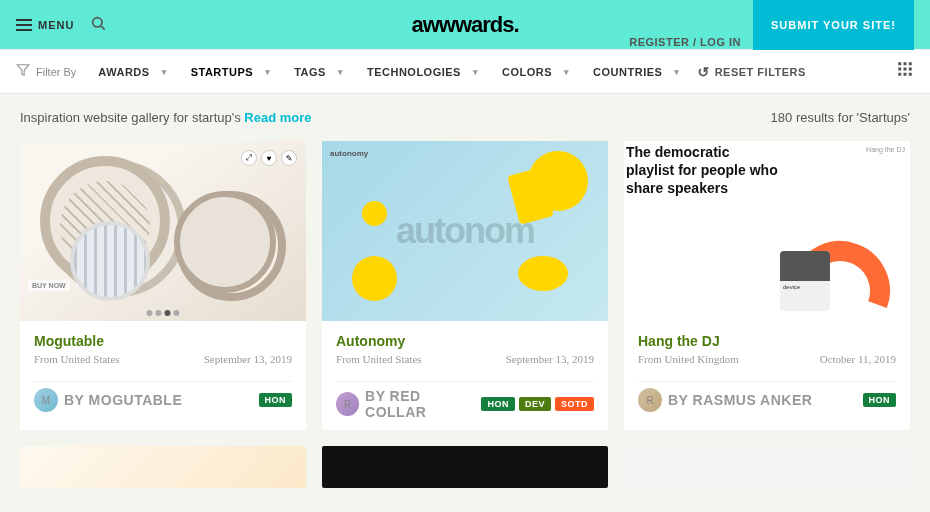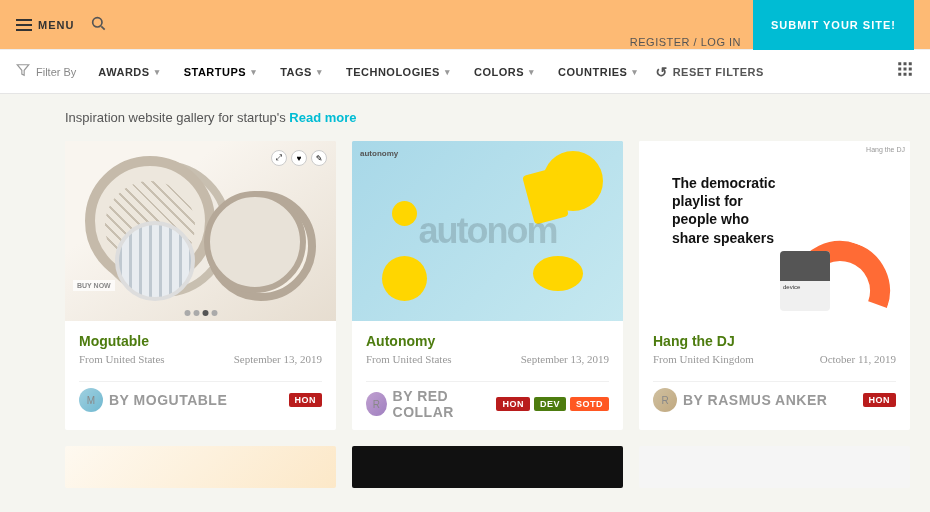--- a/index.html
+++ b/index.html
@@ -1,70 +1,70 @@
 <!DOCTYPE html>
 <html><head>
   <meta charset="utf-8">
   <style>
     * { margin: 0; padding: 0; box-sizing: border-box; }
     body { font-family: 'Arial', sans-serif; background: #f5f5f0; width: 930px; min-height: 512px; overflow: hidden; }
 
     
     .header {
-      display: flex; align-items: center; background: #fdba74;
+      display: flex; align-items: center; background: #5eead4;
       height: 50px; padding: 0 16px; border-bottom: 1px solid #eee;
       position: relative;
     }
     .header-left { display: flex; align-items: center; gap: 16px; }
     .menu-btn { display: flex; align-items: center; gap: 6px; cursor: pointer; font-size: 11px; font-weight: 700; letter-spacing: 1px; color: #333; }
     .menu-icon { display: flex; flex-direction: column; gap: 3px; }
     .menu-icon span { display: block; width: 16px; height: 2px; background: #333; }
     .search-icon-btn { cursor: pointer; color: #333; font-size: 16px; }
     .header-logo {
       position: absolute; left: 50%; transform: translateX(-50%);
       font-size: 22px; font-weight: 900; color: #000; letter-spacing: -1px;
     }
     .header-logo span { color: #000; }
     .header-right { margin-left: auto; display: flex; align-items: center; gap: 12px; }
-    .register-login { font-size: 11px; font-weight: 400; color: #555; letter-spacing: 0.5px; cursor: pointer; margin-top: 34px; }
+    .register-login { font-size: 11px; font-weight: 700; color: #555; letter-spacing: 0.5px; cursor: pointer; margin-top: 34px; }
     .submit-btn {
       background: #00bcd4; color: #fff; padding: 4px 18px;
       font-size: 11px; font-weight: 700; letter-spacing: 1px;
       border: none; cursor: pointer; text-transform: uppercase;
       height: 50px;
     }
 
     
     .filter-bar {
       display: flex; align-items: center; background: #fff;
       height: 44px; padding: 0 16px; border-bottom: 1px solid #e5e5e5;
       gap: 4px;
     }
     .filter-label {
       display: flex; align-items: center; gap: 6px;
       font-size: 11px; color: #888; margin-right: 8px;
     }
     .filter-icon { font-size: 13px; color: #888; }
     .filter-item {
-      display: flex; align-items: center; gap: 3px;
+      display: flex; align-items: center; gap: 10px;
       font-size: 11px; font-weight: 600; color: #333; letter-spacing: 0.5px;
       padding: 4px 10px; cursor: pointer; text-transform: uppercase;
     }
     .filter-item .arrow { font-size: 9px; color: #999; margin-left: 2px; }
     .filter-item.active { color: #000; align-items: center; }
     .reset-filters {
       display: flex; align-items: center; gap: 5px;
       font-size: 11px; font-weight: 600; color: #555; cursor: pointer;
       margin-left: 4px; letter-spacing: 0.5px;
     }
     .reset-icon { font-size: 14px; }
     .grid-icon { margin-left: auto; cursor: pointer; font-size: 18px; color: #555; }
 
     
-    .content { padding: 16px 20px; margin-left: 45px; }
+    .content { padding: 16px 20px; }
     .results-header {
       display: flex; justify-content: space-between; align-items: center;
       margin-bottom: 16px;
     }
     .results-text { font-size: 13px; color: #555; }
     .results-text a { color: #00bcd4; text-decoration: none; font-weight: 600; }
     .results-count { font-size: 13px; color: #555; }
 
     
     .cards-grid { display: grid; grid-template-columns: repeat(3, 1fr); gap: 16px; }
@@ -120,21 +120,21 @@
       width: 45px; height: 45px; border-radius: 50%;
       background: #ffd600;
     }
 
     .card-img-3 {
       background: #fff;
     }
     .card-img-3-inner {
       width: 100%; height: 100%;
       background: #fff;
-      display: flex; align-items: flex-start; padding: 33px;
+      display: flex; align-items: flex-start; padding: 2px;
       position: relative; overflow: hidden;
     }
     .dj-text {
       font-size: 14px; font-weight: 900; color: #111; line-height: 1.3;
       max-width: 55%;
     }
     .orange-arch {
       position: absolute; bottom: -20px; right: 20px;
       width: 100px; height: 100px;
       border: 20px solid #ff6b35;
@@ -161,21 +161,21 @@
     }
     .avatar-1 { background: linear-gradient(135deg, #a0d0e0, #70b8d0); }
     .avatar-2 { background: linear-gradient(135deg, #c0a0d0, #a080c0); }
     .avatar-3 { background: linear-gradient(135deg, #d0c0a0, #c0a880); }
     .author-name { font-size: 14px; font-weight: 600; color: #999; letter-spacing: 0.5px; text-transform: uppercase; }
     .badges { display: flex; gap: 4px; }
     .badge {
       font-size: 9px; font-weight: 700; color: #fff; padding: 2px 6px;
       border-radius: 2px; letter-spacing: 0.5px; text-transform: uppercase;
     }
-    .badge-hon { background: #b91c1c; }
+    .badge-hon { background: #15803d; }
     .badge-dev { background: #4d7c0f; }
     .badge-sotd { background: #ff5722; }
     .divider { height: 1px; background: #f0f0f0; margin: 0 14px; }
   </style>
 </head>
 <body>
 
 <header class="header">
   <div class="header-left">
     <div class="menu-btn">
@@ -187,20 +187,23 @@
       <span>MENU</span>
     </div>
     <div class="search-icon-btn">
       <svg width="16" height="16" viewBox="0 0 24 24" fill="none" stroke="#555" stroke-width="2.5">
         <circle cx="11" cy="11" r="7"></circle>
           <line x1="17" y1="17" x2="22" y2="22"></line>
       </svg>
     </div>
   </div>
 
+  <div class="header-logo">
+    <span>awwwards.</span>
+  </div>
 
   <div class="header-right">
     <span class="register-login">REGISTER / LOG IN</span>
     <button class="submit-btn">SUBMIT YOUR SITE!</button>
   </div>
 </header>
 
 <div class="filter-bar">
   <div class="filter-label">
     <span class="filter-icon">
@@ -254,20 +257,24 @@
         <rect x="17" y="17" width="4" height="4"></rect>
     </svg>
   </div>
 </div>
 
 <div class="content">
   <div class="results-header">
     <p class="results-text">
       <span>Inspiration website gallery for startup's</span>
       <a>Read more</a>
+    </p>
+    <p class="results-count">
+      <span>180</span>
+      <span>results for 'Startups'</span>
     </p>
   </div>
 
   <div class="cards-grid">
 
     <div class="card">
       <div class="card-image card-img-1">
         <div class="plate-scene">
 
           <div style="position:absolute;top:15px;left:20px;width:130px;height:130px;border-radius:50%;border:10px solid #c5baaa;background:#ede7dd;"></div>

